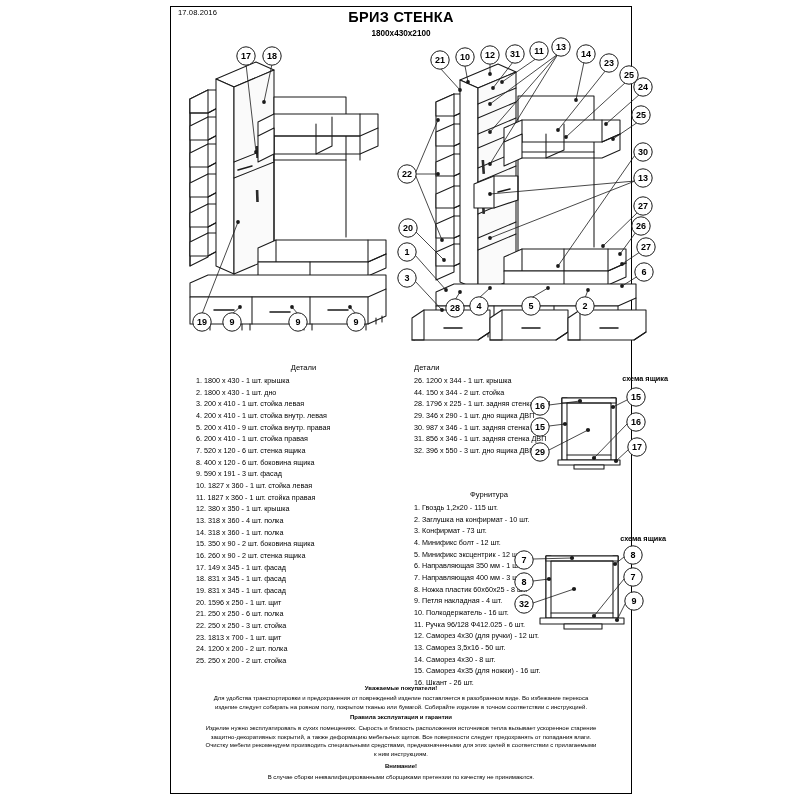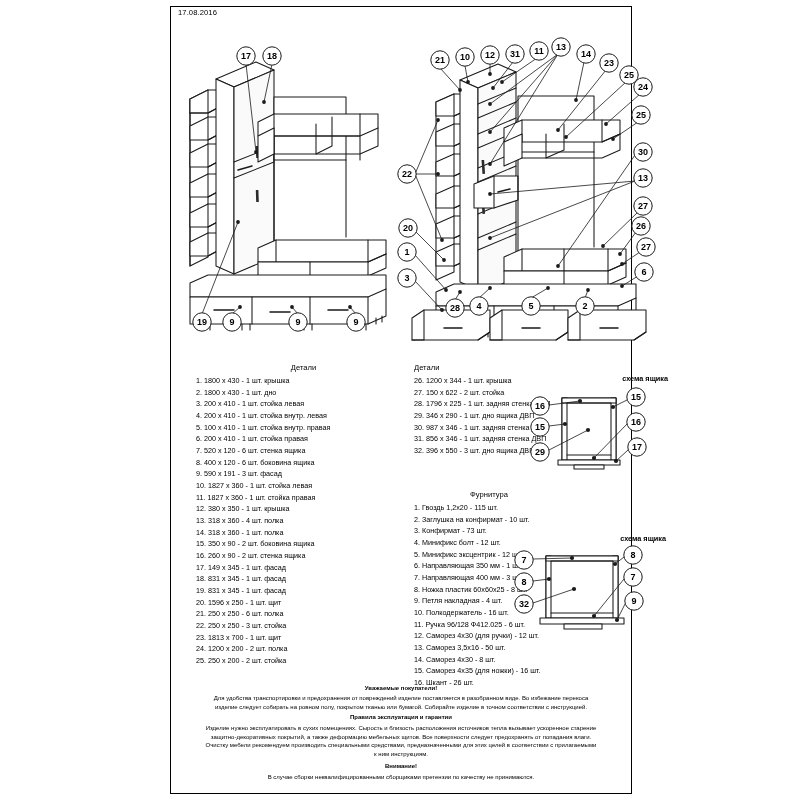--- a/index.html
+++ b/index.html
@@ -82,20 +82,22 @@
   .fb { font-weight:bold; }
 </style>
 </head>
 <body>
 
 <div id="sheet">
 
   <div class="frame"></div>
 
   <div class="date">17.08.2016</div>
+  <div class="title">БРИЗ СТЕНКА</div>
+  <div class="subtitle">1800x430x2100</div>
 
   <div class="draw" style="left:180px; top:42px;">
   <svg width="225" height="290" viewBox="0 0 225 290">
 
     <g>
       <path class="face" d="M10,57 L28,48 L28,215 L10,224 Z"></path>
       <path class="ln" d="M10,57 L10,224"></path>
 
       <path class="face" d="M10,57 L28,48 L45,48 L45,62 L28,71 L10,71 Z"></path>
       <path class="ln" d="M28,48 L28,71 M28,71 L10,71 M28,71 L45,62"></path>
@@ -422,21 +424,21 @@
     </g>
   </svg>
   </div>
 
   <div class="listwrap colA">
     <div class="lhead c">Детали</div>
     <div class="litem">1. 1800 х 430 - 1 шт. крышка</div>
     <div class="litem">2. 1800 х 430 - 1 шт. дно</div>
     <div class="litem">3. 200 х 410 - 1 шт. стойка левая</div>
     <div class="litem">4. 200 х 410 - 1 шт. стойка внутр. левая</div>
-    <div class="litem">5. 100 х 410 - 1 шт. стойка внутр. правая</div>
+    <div class="litem">5. 200 х 410 - 9 шт. стойка внутр. правая</div>
     <div class="litem">6. 200 х 410 - 1 шт. стойка правая</div>
     <div class="litem">7. 520 х 120 - 6 шт. стенка ящика</div>
     <div class="litem">8. 400 х 120 - 6 шт. боковина ящика</div>
     <div class="litem">9. 590 х 191 - 3 шт. фасад</div>
     <div class="litem">10. 1827 х 360 - 1 шт. стойка левая</div>
     <div class="litem">11. 1827 х 360 - 1 шт. стойка правая</div>
     <div class="litem">12. 380 х 350 - 1 шт. крышка</div>
     <div class="litem">13. 318 х 360 - 4 шт. полка</div>
     <div class="litem">14. 318 х 360 - 1 шт. полка</div>
     <div class="litem">15. 350 х 90 - 2 шт. боковина ящика</div>
@@ -448,21 +450,21 @@
     <div class="litem">21. 250 х 250 - 6 шт. полка</div>
     <div class="litem">22. 250 х 250 - 3 шт. стойка</div>
     <div class="litem">23. 1813 х 700 - 1 шт. щит</div>
     <div class="litem">24. 1200 х 200 - 2 шт. полка</div>
     <div class="litem">25. 250 х 200 - 2 шт. стойка</div>
   </div>
 
   <div class="listwrap colB">
     <div class="lhead">Детали</div>
     <div class="litem">26. 1200 х 344 - 1 шт. крышка</div>
-    <div class="litem">27. 150 х 622 - 2 шт. стойка</div>
+    <div class="litem">44. 150 х 344 - 2 шт. стойка</div>
     <div class="litem">28. 1796 х 225 - 1 шт. задняя стенка ДВП</div>
     <div class="litem">29. 346 х 290 - 1 шт. дно ящика ДВП</div>
     <div class="litem">30. 987 х 346 - 1 шт. задняя стенка ДВП</div>
     <div class="litem">31. 856 х 346 - 1 шт. задняя стенка ДВП</div>
     <div class="litem">32. 396 х 550 - 3 шт. дно ящика ДВП</div>
   </div>
 
   <div class="listwrap furn">
     <div class="lhead c" style="width:150px;">Фурнитура</div>
     <div class="litem">1. Гвоздь 1,2х20 - 115 шт.</div>

